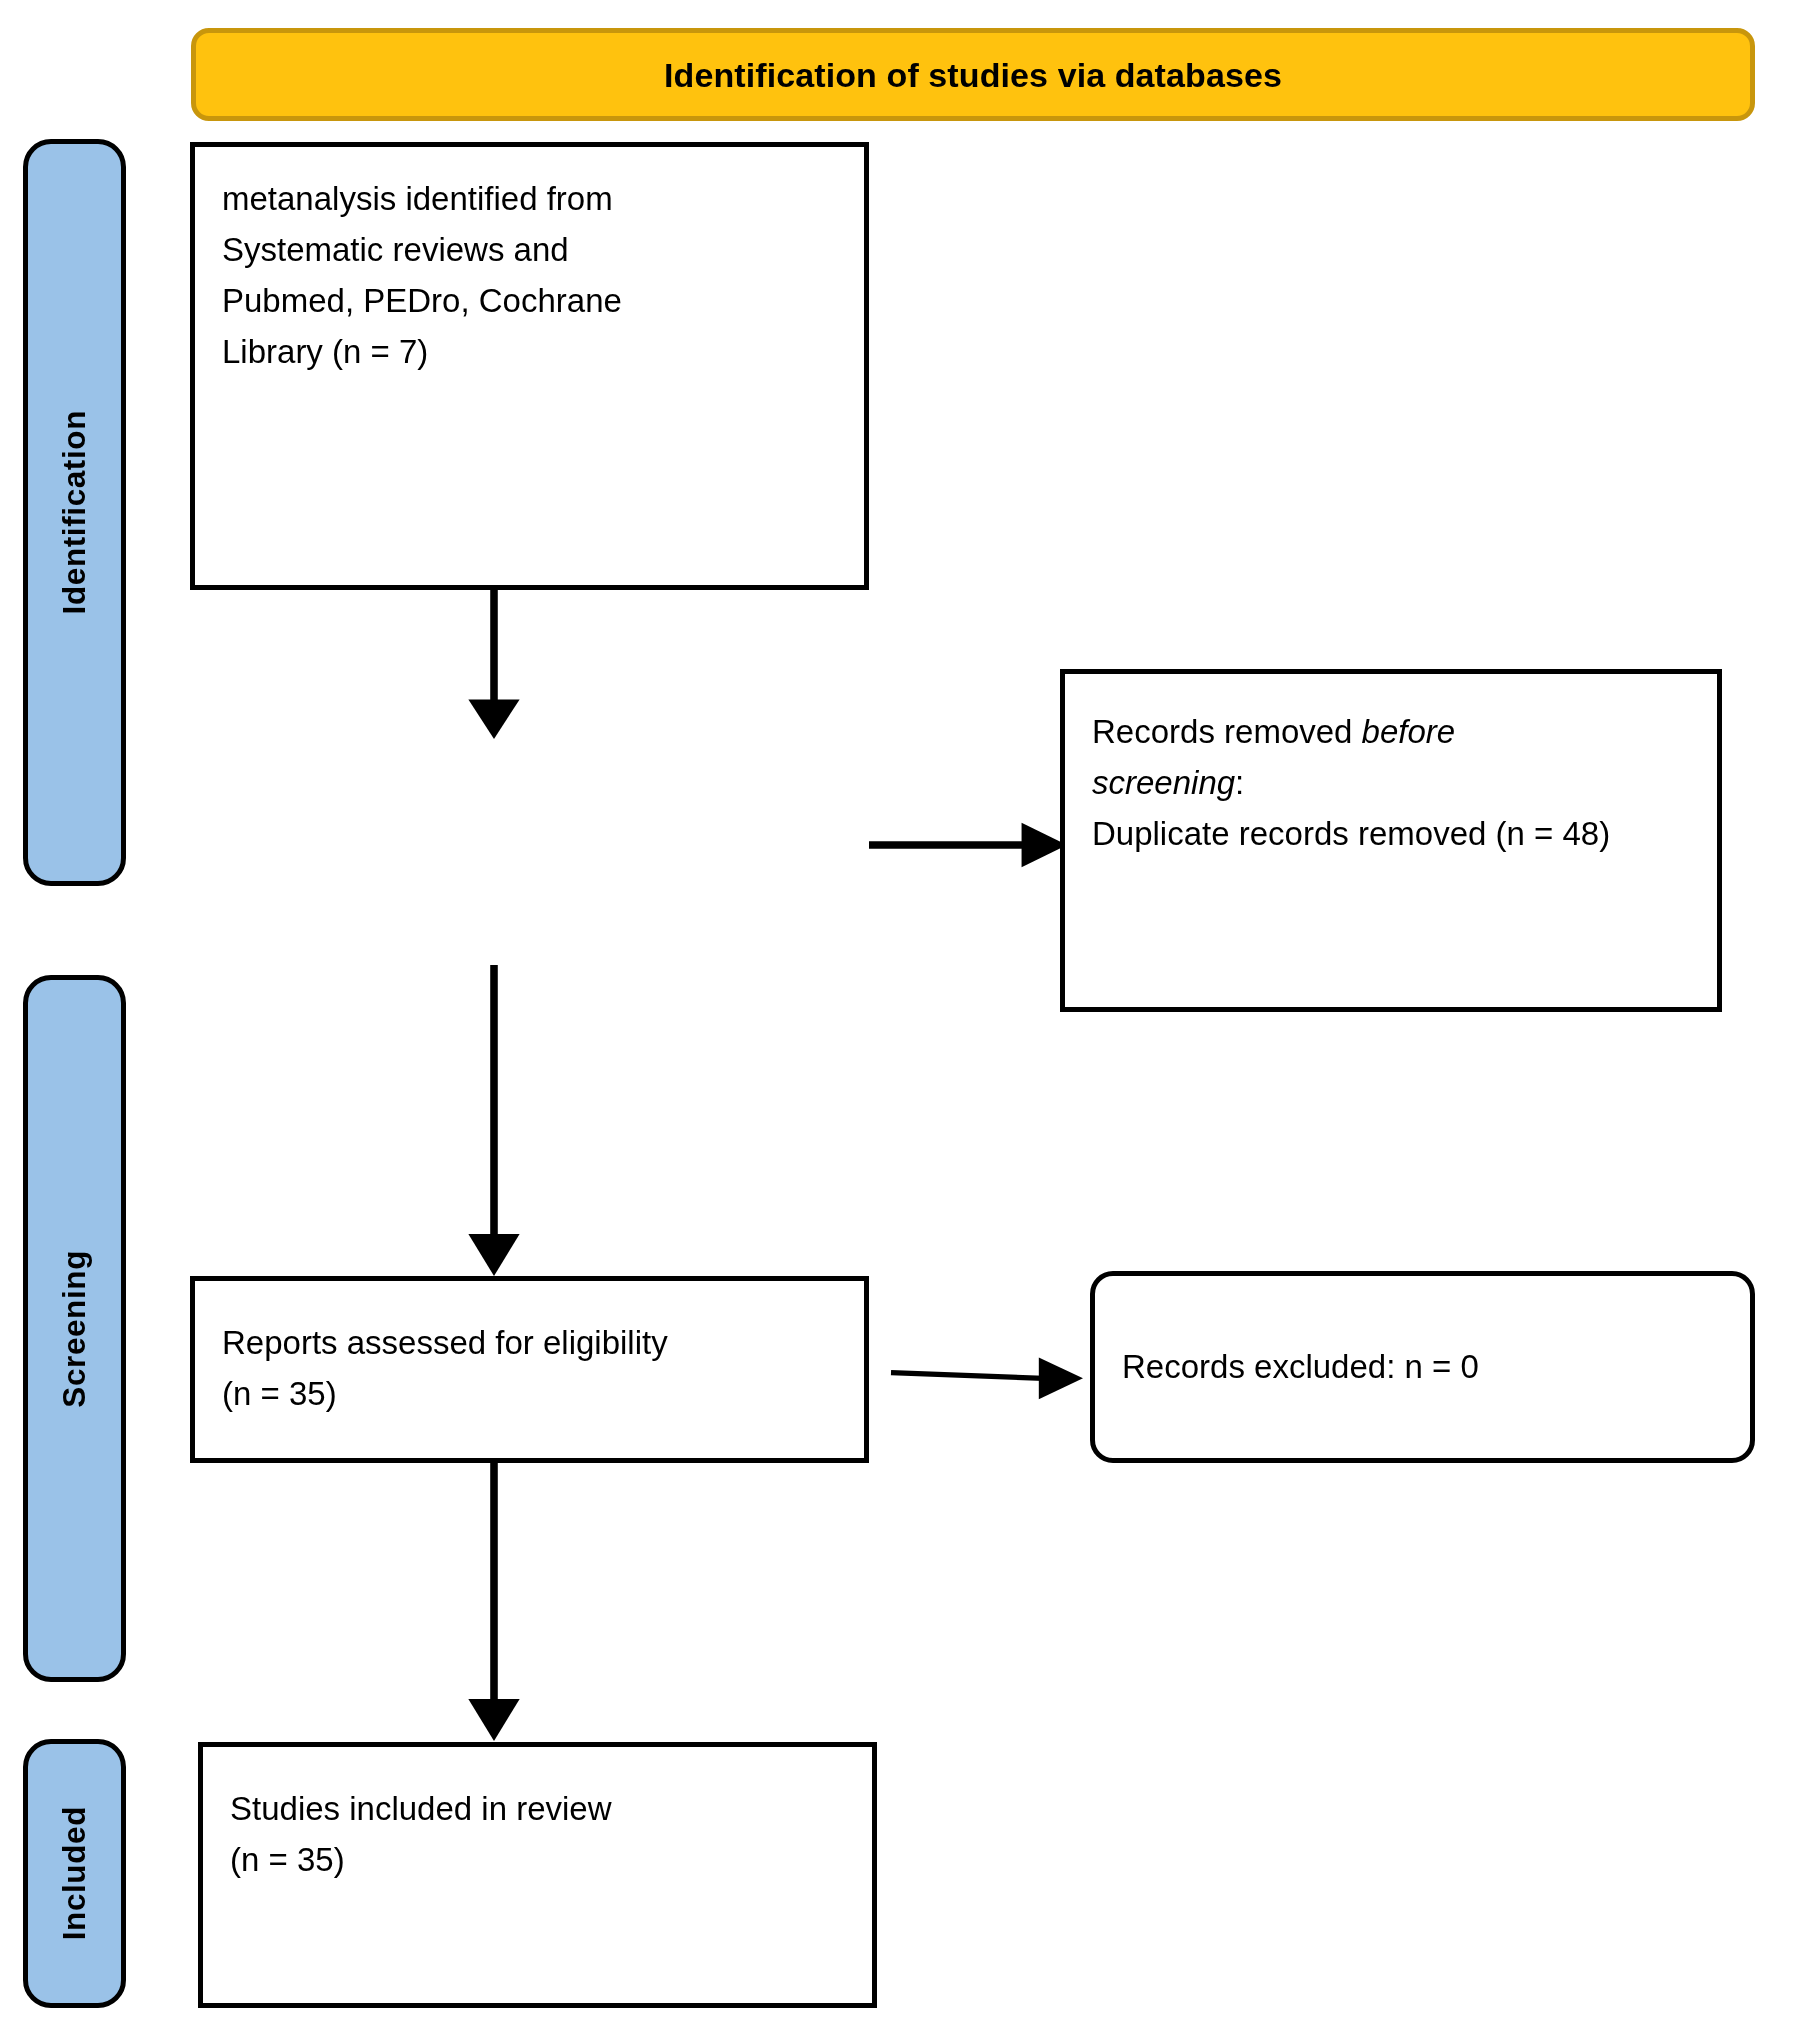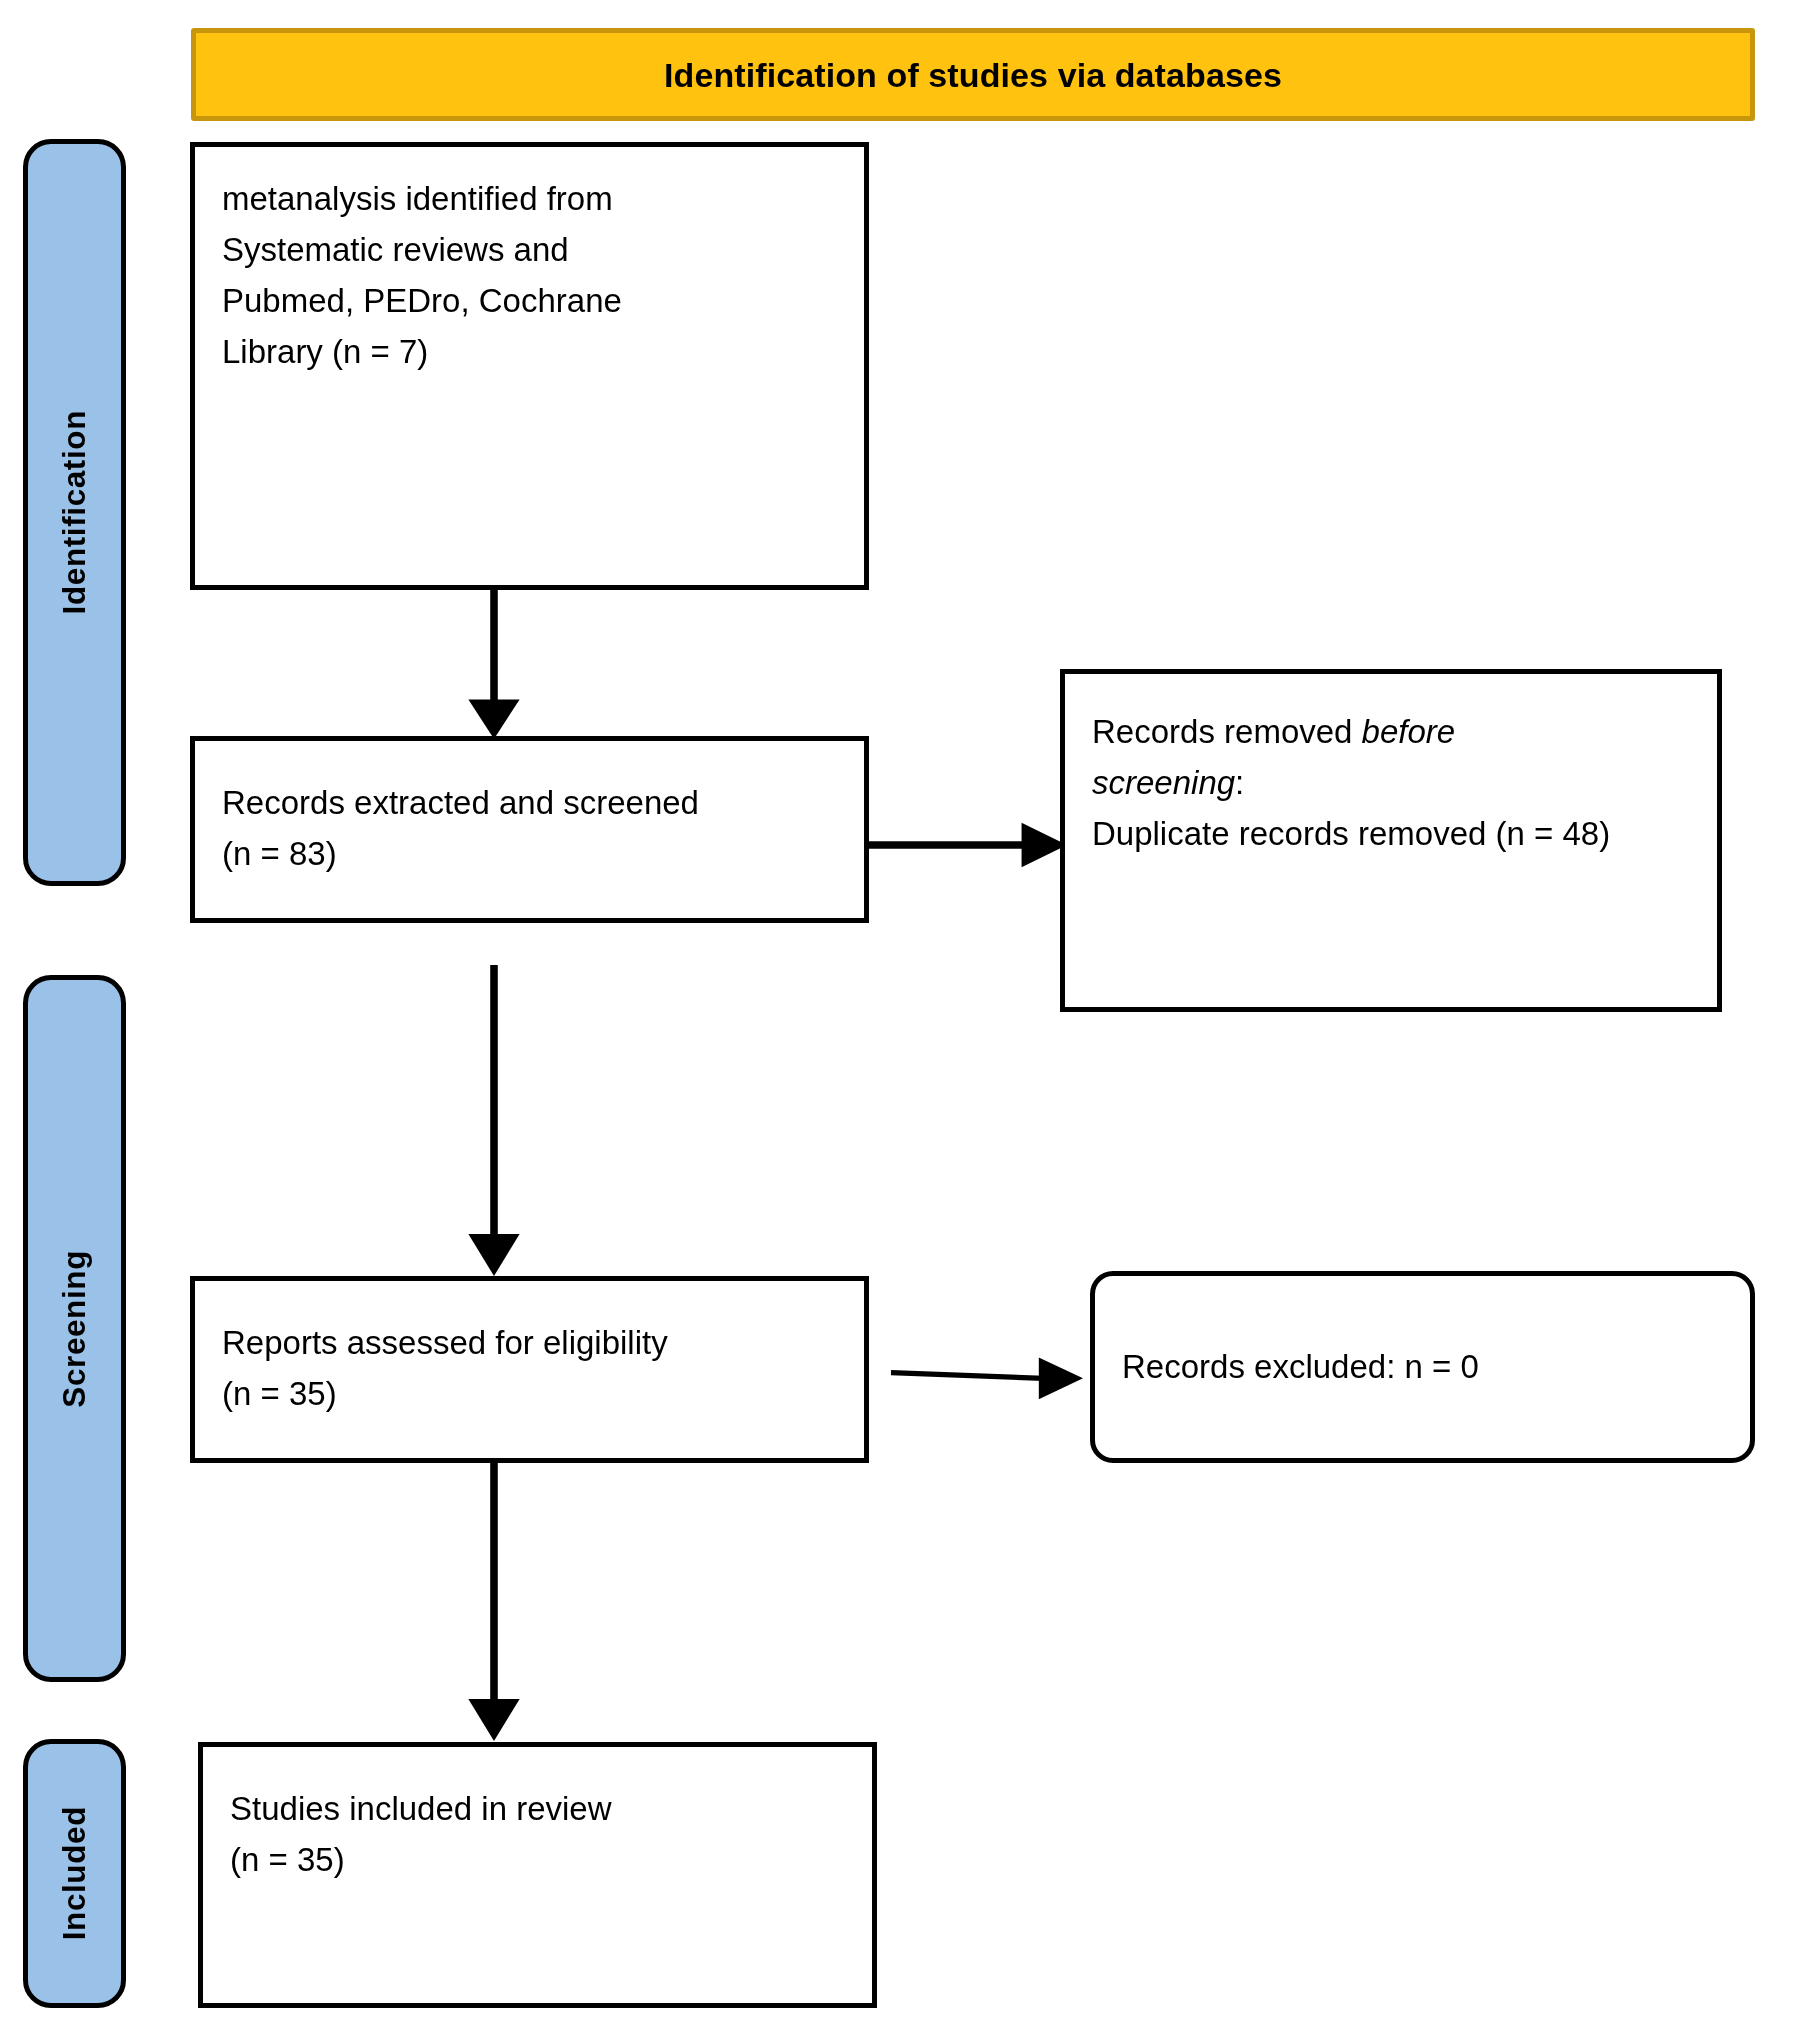--- a/index.html
+++ b/index.html
@@ -20,21 +20,21 @@
 
   
   .banner {
     position: absolute;
     left: 191px;
     top: 28px;
     width: 1564px;
     height: 93px;
     background: #FFC20E;
     border: 5.2px solid #C8960C;
-    border-radius: 3px;
+    border-radius: 18px;
     box-sizing: border-box;
     display: flex;
     align-items: center;
     justify-content: center;
   }
   .banner-text {
     font-size: 34px;
     font-weight: bold;
     color: #000000;
     letter-spacing: 0.1px;
@@ -121,24 +121,20 @@
     <p>Library (n = 7)</p>
   </div>
 
   <div class="arrow" style="left:459px; top:590px;">
     <svg width="70" height="149" viewBox="0 0 120 256">
       <line x1="60" y1="0" x2="60" y2="196" stroke="#000000" stroke-width="13"></line>
       <polygon points="16,188 104,188 60,256" fill="#000000"></polygon>
     </svg>
   </div>
 
-  <div class="box" style="left:190px; top:736px; width:679px; height:187px; padding-top:36px;">
-    <p>Records extracted and screened</p>
-    <p>(n = 83)</p>
-  </div>
 
   <div class="arrow" style="left:869px; top:810px;">
     <svg width="198" height="70" viewBox="0 0 340 120">
       <line x1="0" y1="60" x2="272" y2="60" stroke="#000000" stroke-width="13"></line>
       <polygon points="262,22 262,98 340,60" fill="#000000"></polygon>
     </svg>
   </div>
 
   <div class="box" style="left:1060px; top:669px; width:662px; height:343px; padding-top:31.5px;">
     <p><span>Records removed </span><em>before</em></p>

